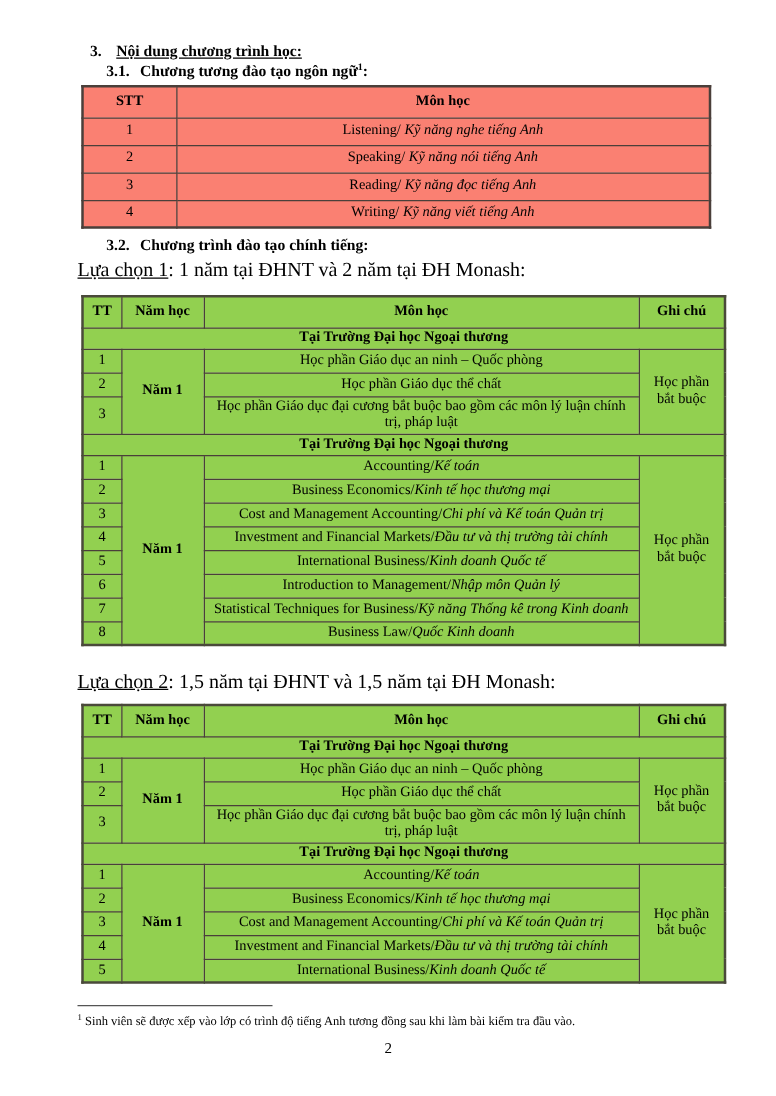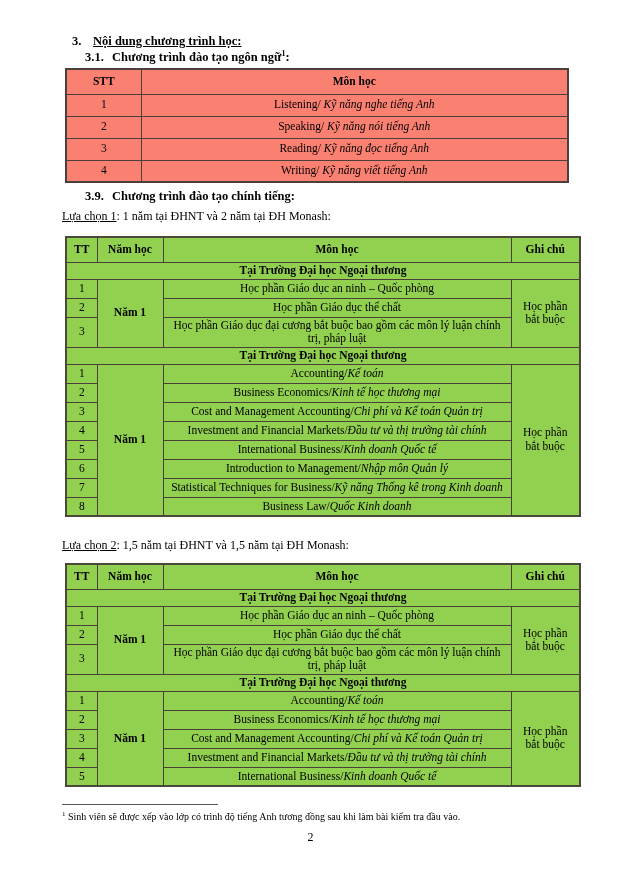--- a/index.html
+++ b/index.html
@@ -14,21 +14,21 @@
     overflow: hidden;
   }
   
   .hline { font-size: 12.5px; font-weight: bold; line-height: 15px; }
   .h3 { margin-left: 10px; }
   .h3 .num { display: inline-block; width: 21px; }
   .h3 .t { text-decoration: underline; }
   .hsub { margin-left: 23px; margin-top: 1px; }
   .hsub .num { display: inline-block; width: 27px; }
   sup.hd { font-size: 8px; vertical-align: super; line-height: 0; }
-  .optline { font-size: 12px; line-height: 15px; margin-top: 5px; }
+  .optline { font-size: 16px; line-height: 15px; margin-top: 5px; }
   .optline .lbl { text-decoration: underline; }
 
   
   table { border-collapse: collapse; table-layout: fixed; margin-left: 3px; }
   td, th { border: 1px solid #4a3f3a; padding: 1px 3px; font-size: 11.5px; line-height: 13.5px; vertical-align: middle; }
   th { font-weight: bold; }
 
   
   .tbl-red { width: 504px; margin-top: 3px; border: 2px solid #4a3f3a; }
   .tbl-red td, .tbl-red th { background: #FA8072; text-align: center; }
@@ -53,21 +53,21 @@
   .foot-text sup { font-size: 7px; vertical-align: super; }
   .pagenum { text-align: center; font-size: 12px; margin-top: 7px; margin-left: -20px; }
 </style>
 </head>
 <body>
 
 <div class="page">
 
   <div class="hline h3"><span class="num">3.</span><span class="t">Nội dung chương trình học:</span></div>
 
-  <div class="hline hsub"><span class="num">3.1.</span><span>Chương trình đào tạo ngôn ngữ</span><sup class="hd">1</sup><span>:</span></div>
+  <div class="hline hsub"><span class="num">3.1.</span><span>Chương tương đào tạo ngôn ngữ</span><sup class="hd">1</sup><span>:</span></div>
 
   <table class="tbl-red">
     <colgroup>
         <col style="width:75px">
         <col>
       </colgroup>
     <tbody>
         <tr>
       <th>STT</th>
       <th>Môn học</th>
@@ -84,21 +84,21 @@
       <td>3</td>
       <td><span>Reading/ </span><span class="vi">Kỹ năng đọc tiếng Anh</span></td>
     </tr>
     <tr>
       <td>4</td>
       <td><span>Writing/ </span><span class="vi">Kỹ năng viết tiếng Anh</span></td>
     </tr>
   </tbody>
     </table>
 
-  <div class="hline hsub" style="margin-top:6px"><span class="num">3.9.</span><span>Chương trình đào tạo chính tiếng:</span></div>
+  <div class="hline hsub" style="margin-top:6px"><span class="num">3.2.</span><span>Chương trình đào tạo chính tiếng:</span></div>
 
   <div class="optline"><span class="lbl">Lựa chọn 1</span><span>: 1 năm tại ĐHNT và 2 năm tại ĐH Monash:</span></div>
 
   <table class="tbl-green" style="margin-top:12px">
     <colgroup>
         <col style="width:31px">
         <col style="width:66px">
         <col style="width:348px">
         <col style="width:69px">
       </colgroup>

